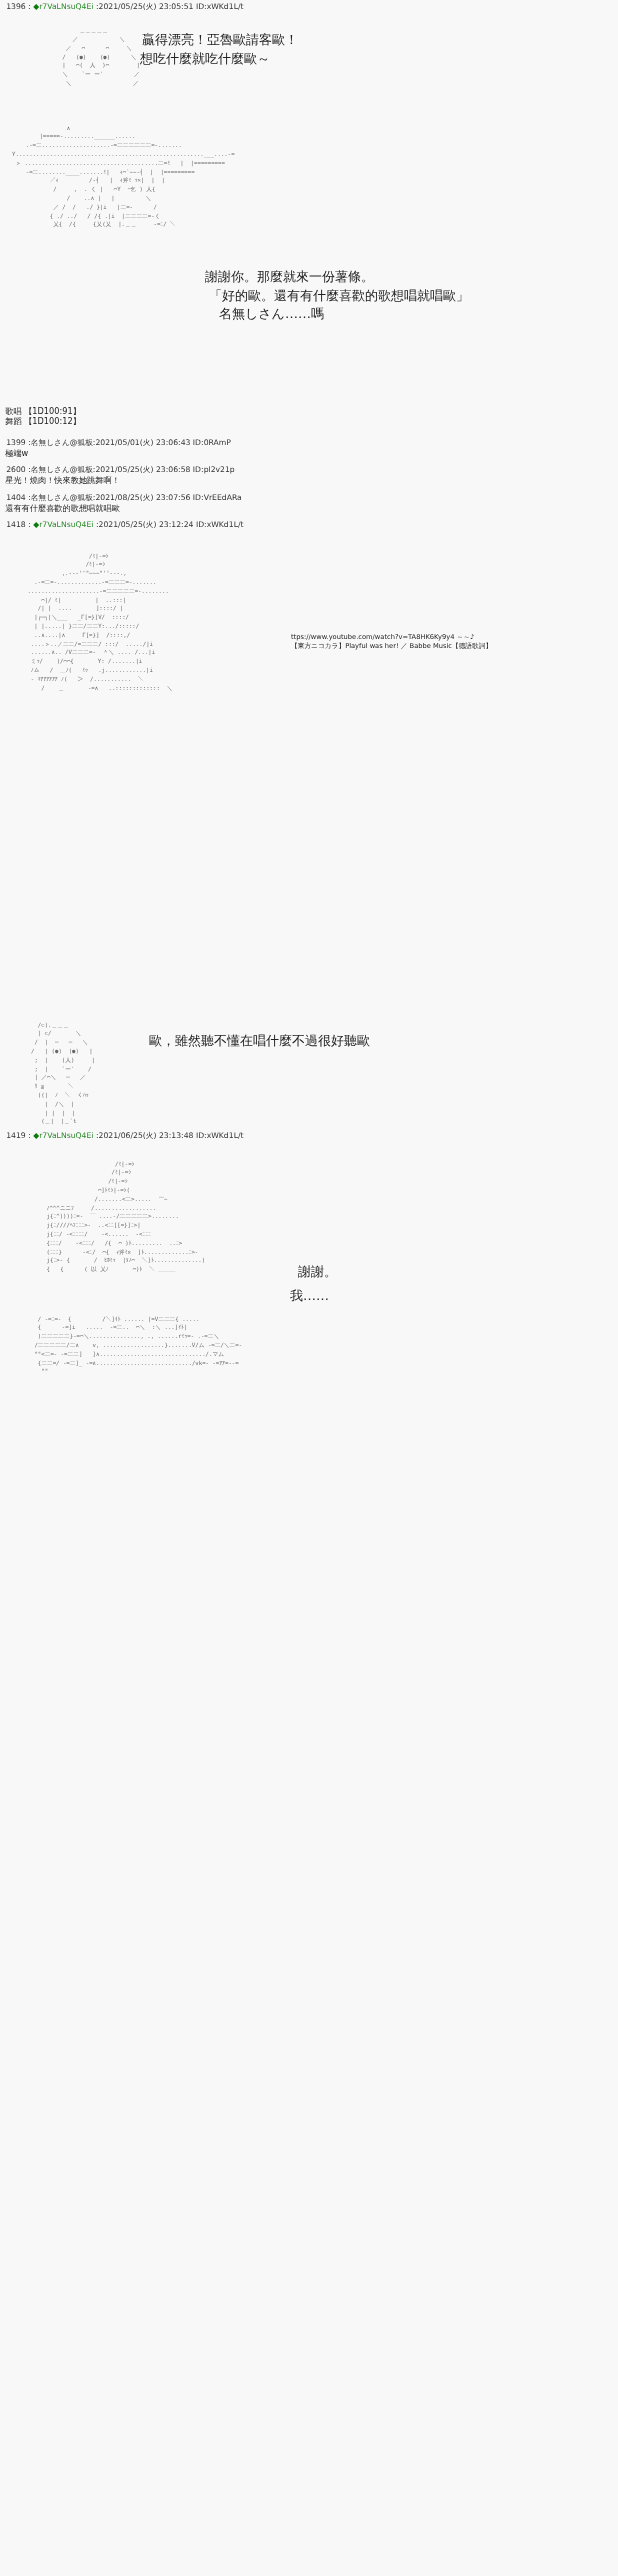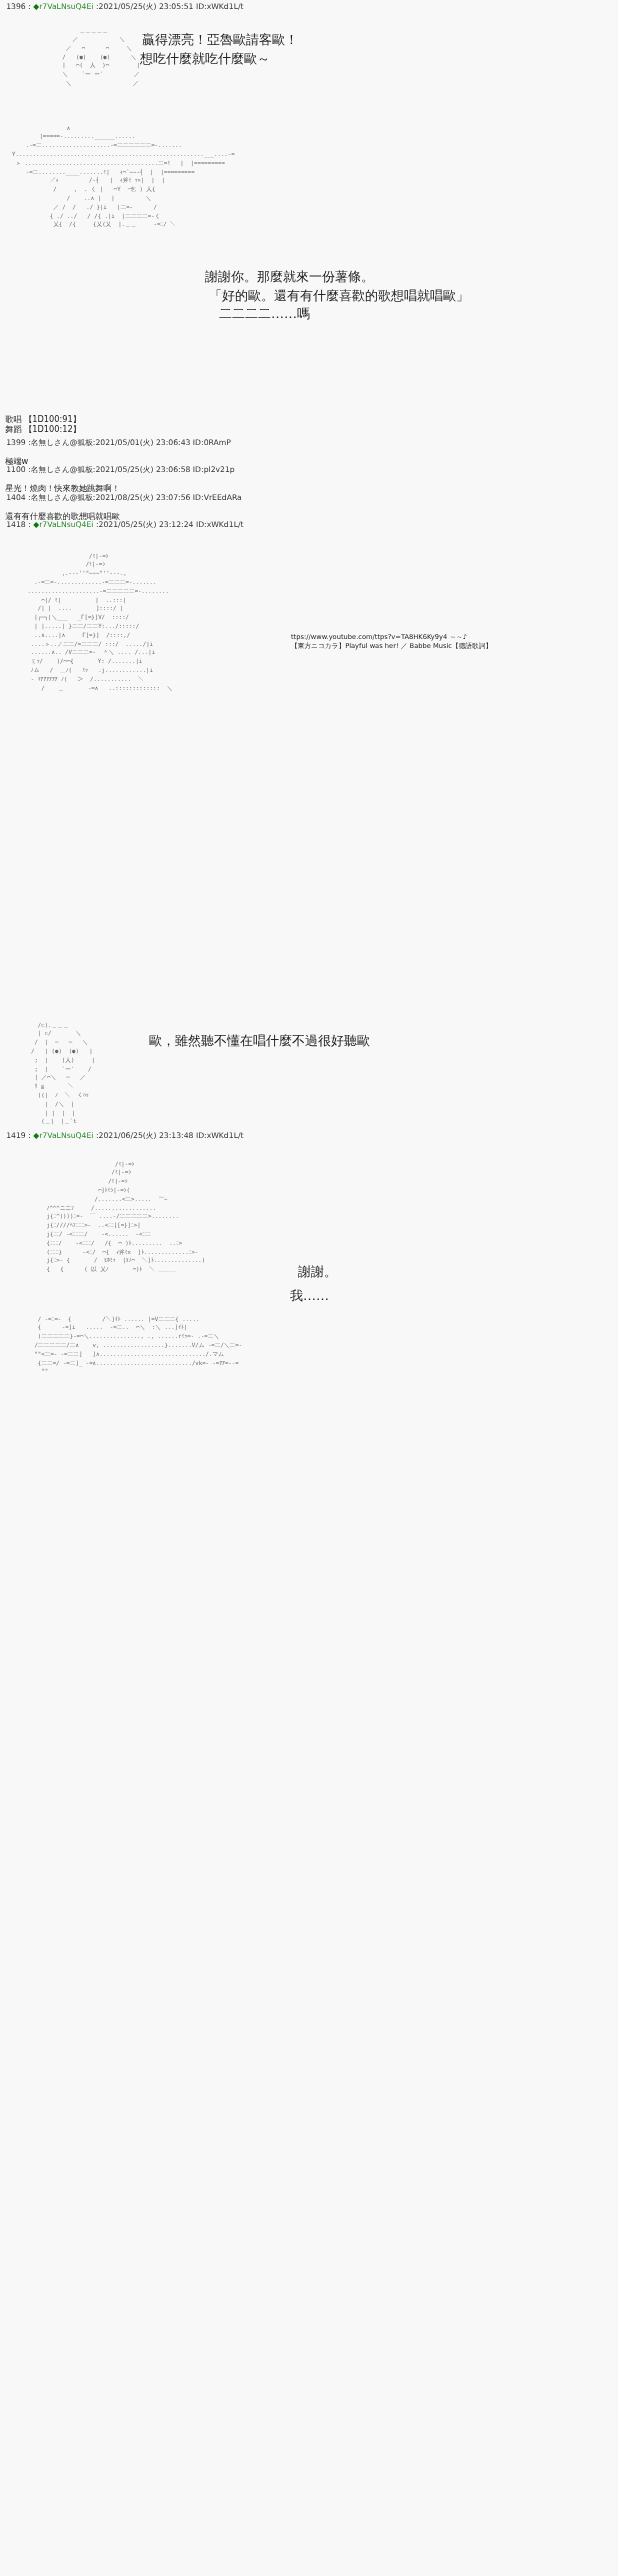--- a/index.html
+++ b/index.html
@@ -13,21 +13,21 @@
   .post-header {
     position:absolute; left:6.2px;
     font-size:7.7px; color:#333; white-space:nowrap;
   }
   .trip { color:#2a8a2a;text-align:center; }
   .diamond { color:#0a7a0a; }
   .text {
     position:absolute; font-size:13px; color:#222; white-space:nowrap;
     line-height:10.3px;
   }
-  .body-lines { position:absolute; left:5.2px; font-size:8.2px; line-height:10.3px; white-space:pre;margin-top:8px; }
+  .body-lines { position:absolute; left:5.2px; font-size:8.2px; line-height:10.3px; white-space:pre; }
   .aa {
     position:absolute; font-family:"DejaVu Sans Mono", monospace;
     font-size:5.7px; line-height:8.8px; color:#444; white-space:pre;
     opacity:0.8;
   }
 </style>
 </head>
 <body>
 
 <div class="post-header" style="top:2.1px">
@@ -49,29 +49,29 @@
    ＞ .......................................二=ﾐ   |  |=========
       -=二........____.......ﾐ|   ｨ⌒`~~‐┤  |  |=========
              ／ｨ         /-┤   |  ｨ斧ﾐ ｯ×|  |  |
               /     ,  . く |   ⌒Y  ｰ乞 ) 人{
                   /    ..∧ |   |         ＼
               ／ /  /   ./ }|i   |二=-      /
              { ./ ../   / /{ .|i  |二二二二=-く
               乂{  /{     {乂(乂  |.＿＿     -=ﾆ/ ＼</pre>
 <div class="text" style="left:205px;top:272px">謝謝你。那麼就來一份薯條。</div>
 <div class="text" style="left:209px;top:291px">「好的歐。還有有什麼喜歡的歌想唱就唱歐」</div>
-<div class="text" style="left:219px;top:309px">二二二二……嗎</div>
+<div class="text" style="left:219px;top:309px">名無しさん……嗎</div>
 
 <div class="body-lines" style="top:406px"><span>歌唱</span> <span>【1D100:91】</span>
 <span>舞蹈</span> <span>【1D100:12】</span></div>
 
 <div class="post-header" style="top:438px"><span>1399</span><span> :</span><span>名無しさん@狐板</span><span>:2021/05/01(火) 23:06:43 ID:0RAmP</span></div>
 <div class="body-lines" style="top:448px">極端w</div>
 
-<div class="post-header" style="top:465px"><span>1100</span><span> :</span><span>名無しさん@狐板</span><span>:2021/05/25(火) 23:06:58 ID:pl2v21p</span></div>
+<div class="post-header" style="top:465px"><span>2600</span><span> :</span><span>名無しさん@狐板</span><span>:2021/05/25(火) 23:06:58 ID:pl2v21p</span></div>
 <div class="body-lines" style="top:475px">星光！燒肉！快來教她跳舞啊！</div>
 
 <div class="post-header" style="top:493px"><span>1404</span><span> :</span><span>名無しさん@狐板</span><span>:2021/08/25(火) 23:07:56 ID:VrEEdARa</span></div>
 <div class="body-lines" style="top:503px">還有有什麼喜歡的歌想唱就唱歐</div>
 
 <div class="post-header" style="top:520px"><span>1418</span><span> : </span><span class="diamond">◆</span><span class="trip">r7VaLNsuQ4Ei</span><span> :2021/05/25(火) 23:12:24 ID:xWKd1L/t</span></div>
 <pre class="aa" style="left:20.6px;top:546px">                    /ﾐ|-=ｼ
                    /ﾐ|-=ｼ
             ,.--‐''"~~~"''‐--.,
     .-=二=-.............-=二二二=-.......
@@ -80,21 +80,21 @@
      /| |  ....       ]::::/ |
     |┌─┐|＼___   _Γ[=}]V/  ::::/
     | |.....| }二二/二二Y:.../:::::/
     ..∧....|∧     Γ[=}]  /::::,/
    ....＞..ノ二二/=二二二/ :::/  ...../|i
    ......∧.. /V二二二=-  ＾＼ .... /...|i
    ミｯ/    )/⌒⌒{       Y: /.......|i
    ﾉム   /  ＿ﾉ(   ﾐｯ   .j............|i
    - ﾏｱｱｱｱｱｱ ﾉ(   ＞  /...........  ＼
       /    ＿       -=∧   ..:::::::::::::  ＼</pre>
-<div class="text" style="left:291px;top:633px;font-size:6.7px;line-height:9.3px"><span>ttps://www.youtube.com/ttps?v=TA8HK6Ky9y4 ～～♪</span><br><span>【東方ニコカラ】Playful was her! ／ Babbe Music【德語歌詞】</span></div>
+<div class="text" style="left:291px;top:633px;font-size:6.7px;line-height:9.3px"><span>ttps://www.youtube.com/watch?v=TA8HK6Ky9y4 ～～♪</span><br><span>【東方ニコカラ】Playful was her! ／ Babbe Music【德語歌詞】</span></div>
 
 <pre class="aa" style="left:31px;top:1015px">  /⊂).＿＿＿
   | ⊂/       ＼
  /  |  ─   ─   ＼
 /   | (●)  (●)   |
  ;  |    (人)     |
  ;  |    `ー′    /
  | ／⌒＼   ─   ／
  ﾘ ≦       ＼
   ((|  ﾉ  ＼  くﾊｯ

